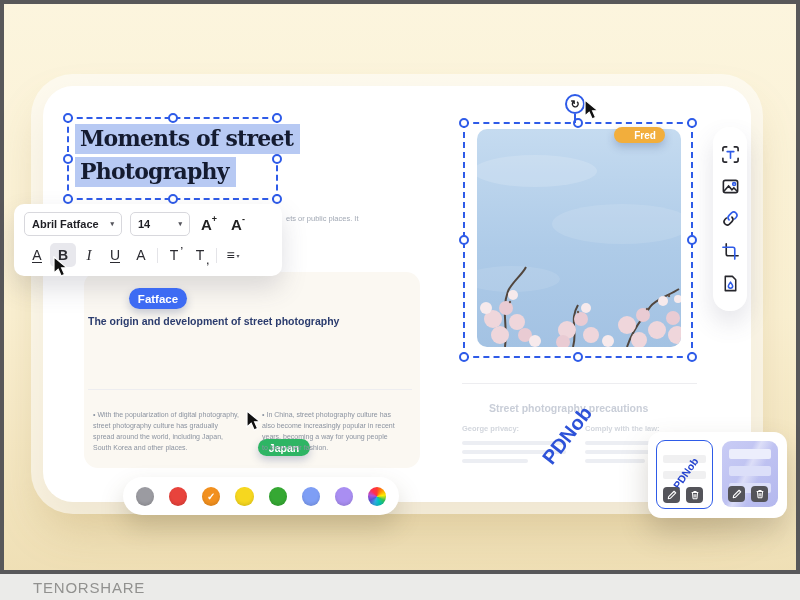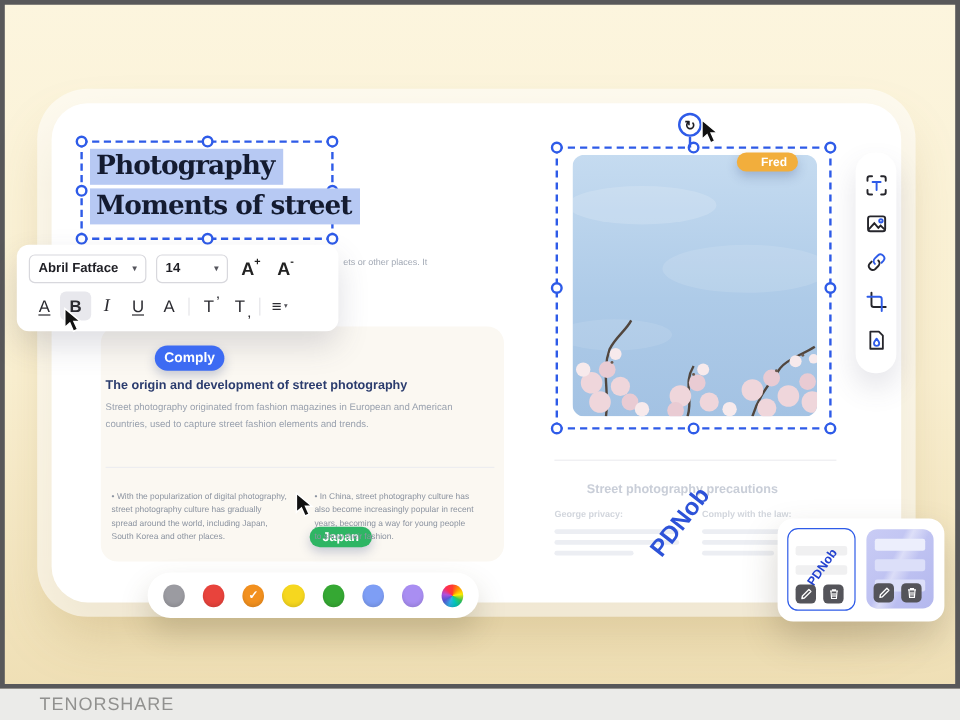--- a/index.html
+++ b/index.html
@@ -97,26 +97,26 @@
     <div class="selbox title-sel">
       <span class="hd tl"></span>
         <span class="hd tm"></span>
         <span class="hd tr"></span>
       <span class="hd ml"></span>
         <span class="hd mr"></span>
       <span class="hd bl"></span>
         <span class="hd bm"></span>
         <span class="hd br"></span>
       <div class="title-text">
+        <div class="title-line">Moments of street</div>
         <div class="title-line">Photography</div>
-        <div class="title-line">Moments of street</div>
-      </div>
-    </div>
-
-    <div class="fragment">ets or other places. It</div>
+      </div>
+    </div>
+
+    <div class="fragment">ets or public places. It</div>
 
     <div class="fmt-toolbar">
       <div class="row1">
         <div class="select sel-font">
           <span>Abril Fatface</span>
           <span class="caret">▾</span>
         </div>
         <div class="select sel-size">
           <span>14</span>
           <span class="caret">▾</span>
@@ -151,28 +151,27 @@
           </div>
         <div class="vdiv"></div>
         <div class="fbtn">
             <span>≡</span>
             <span class="al-caret">▾</span>
           </div>
       </div>
     </div>
 
     <div class="pill pill-george" style="background: rgb(61, 107, 243);">
-        <span>Comply</span>
+        <span>Fatface</span>
       </div>
     <div class="pill pill-wood" style="background: rgb(46, 181, 100);">
         <span>Japan</span>
       </div>
 
     <div class="h1-sec">The origin and development of street photography</div>
-    <div class="body-sec">Street photography originated from fashion magazines in European and American countries, used to capture street fashion elements and trends.</div>
     <div class="divider dleft"></div>
     <div class="bullet bul-l"><span class="bm-dot">•</span><span>With the popularization of digital photography, street photography culture has gradually spread around the world, including Japan, South Korea and other places.</span></div>
     <div class="bullet bul-r"><span class="bm-dot">•</span><span>In China, street photography culture has also become increasingly popular in recent years, becoming a way for young people to show their fashion.</span></div>
 
     <div class="divider dright"></div>
     <div class="h2-sec">Street photography precautions</div>
     <div class="sub-sec sub-l">George privacy:</div>
     <div class="sub-sec sub-r">Comply with the law:</div>
     <div class="tline" style="left:462px;top:441px;width:104px"></div>
     <div class="tline" style="left:462px;top:450px;width:104px"></div>

